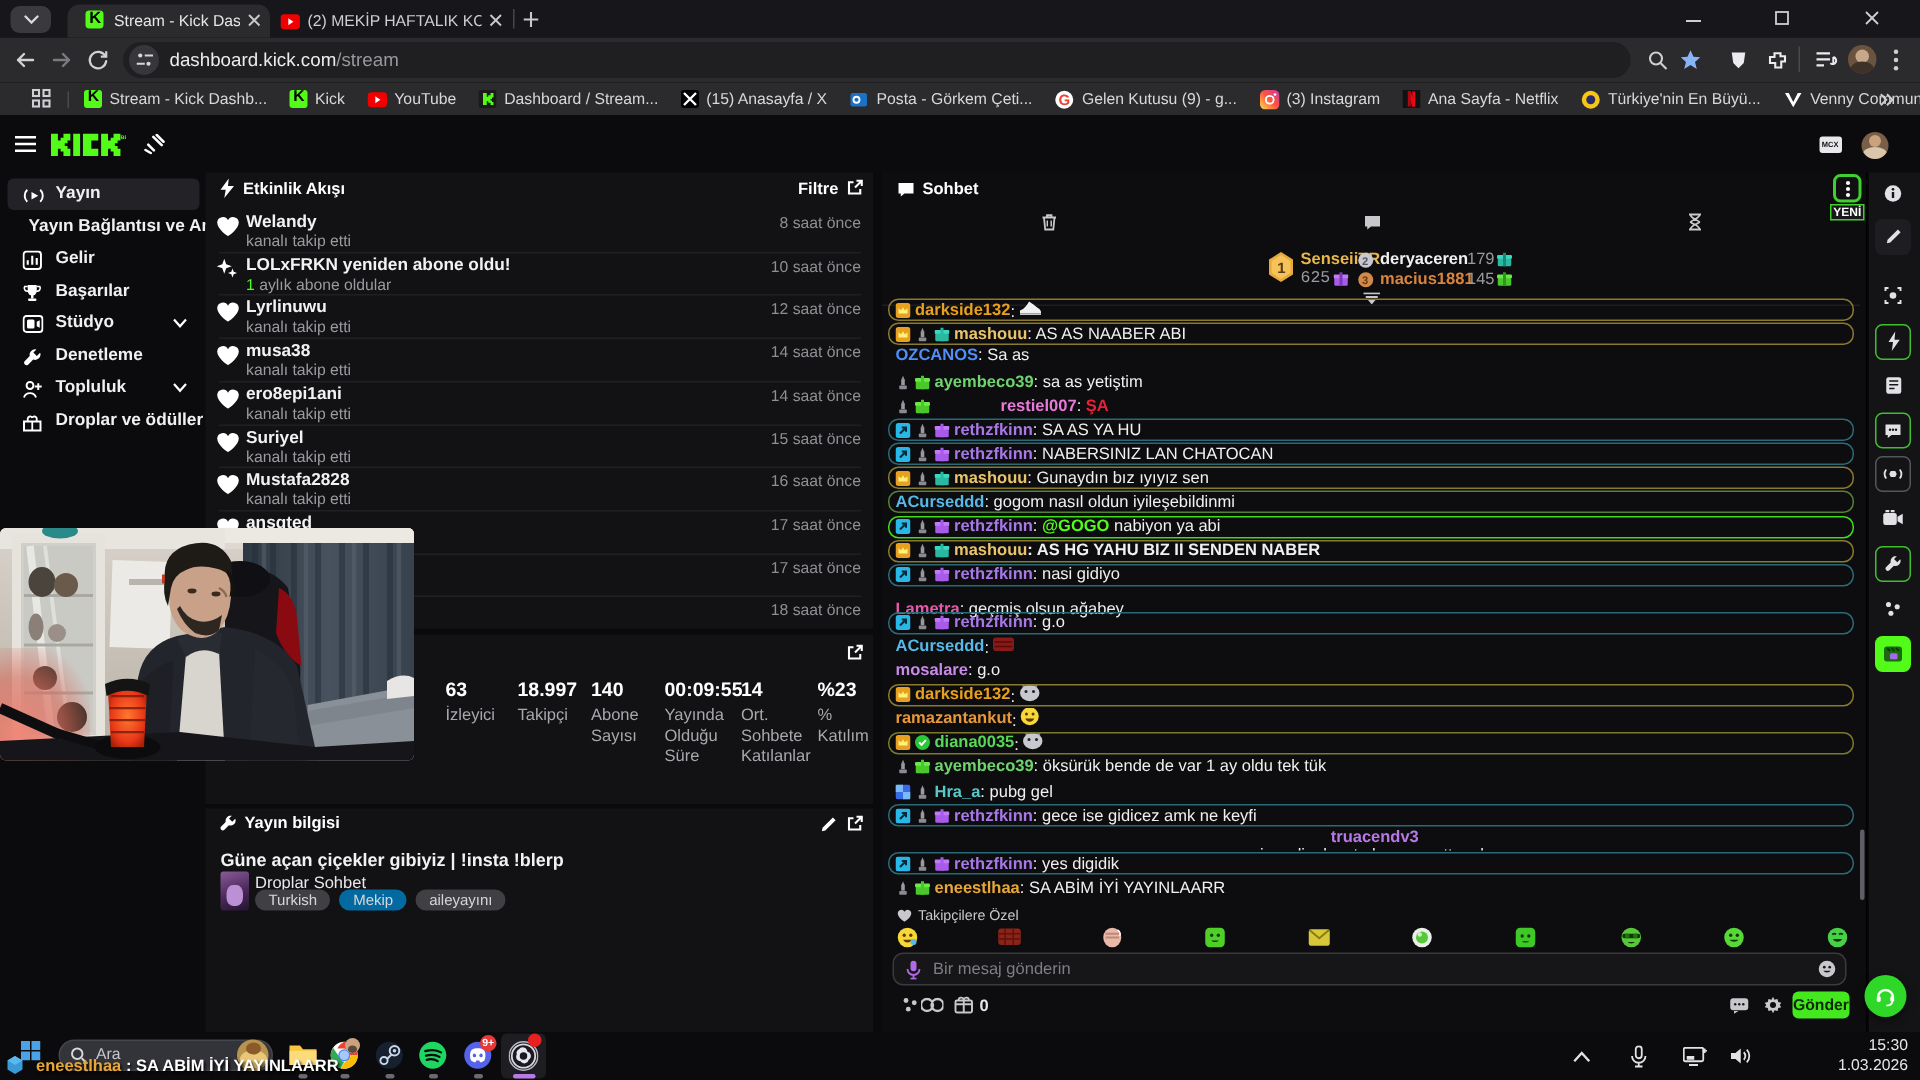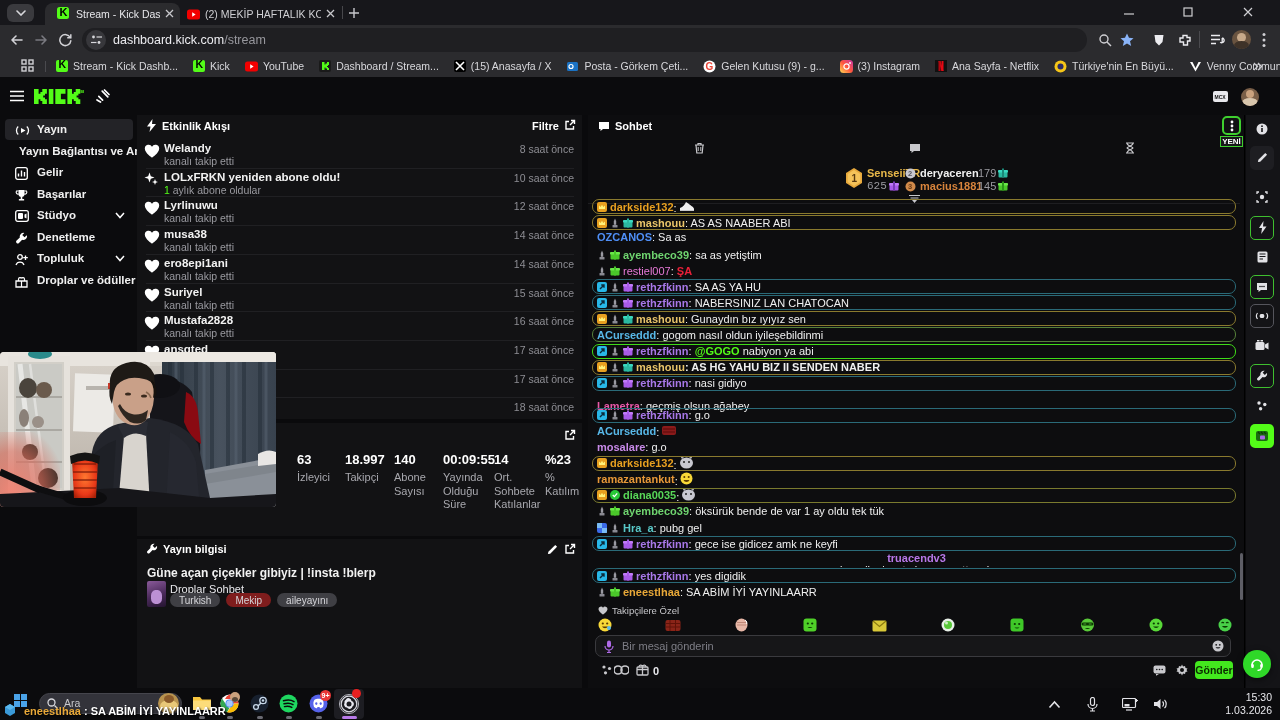--- a/index.html
+++ b/index.html
@@ -384,21 +384,21 @@
       <path d="M7 1.5 H10.5 V5 M10.5 1.5 L6 6"></path>
     </g>
   </svg>
 <div class="abs" style="left:147px;top:566px;font-size:12px;font-weight:bold;color:#f2f2f2;">Güne açan çiçekler gibiyiz | !insta !blerp</div>
 <div class="abs" style="left:147px;top:581px;width:19px;height:26px;border-radius:2px;background:linear-gradient(160deg,#8a5a9a 0%,#4a2a5a 55%,#241430 100%);overflow:hidden;">
 <div style="position:absolute;left:4px;top:9px;width:11px;height:14px;background:#bc90d4;border-radius:40%;"></div>
   </div>
 <div class="abs" style="left:170px;top:583px;font-size:11px;color:#e8e8ec;">Droplar Sohbet</div>
 <div class="abs" style="left:170px;top:593px;display:flex;gap:6px;">
 <span style="height:14px;padding:0 9px;border-radius:8px;background:#3f3f44;font-size:10px;color:#d6d6da;display:inline-flex;align-items:center;">Turkish</span>
-<span style="height:14px;padding:0 9px;border-radius:8px;background:#7f1d1d;font-size:10px;color:#d6d6da;display:inline-flex;align-items:center;">Mekip</span>
+<span style="height:14px;padding:0 9px;border-radius:8px;background:#0369a1;font-size:10px;color:#d6d6da;display:inline-flex;align-items:center;">Mekip</span>
 <span style="height:14px;padding:0 9px;border-radius:8px;background:#3f3f44;font-size:10px;color:#d6d6da;display:inline-flex;align-items:center;">aileyayını</span>
 </div>
 <div class="abs" style="left:588px;top:115px;width:656px;height:573px;background:#0d0d0f;"></div>
 <svg class="abs" style="left:598px;top:121px;" width="12" height="11" viewBox="0 0 12 11">
     <path d="M1 1 H11 V8 H5 L2.5 10 V8 H1 Z" fill="#fff"></path>
   </svg>
 <div class="abs" style="left:615px;top:120px;font-size:11px;font-weight:bold;color:#fff;">Sohbet</div>
 <div class="abs" style="left:1222px;top:116px;width:19px;height:19px;border-radius:5px;border:2px solid #3fcf2f;background:#101012;"></div>
 <svg class="abs" style="left:1229.5px;top:120px;" width="4" height="12" viewBox="0 0 4 12">
     <circle cx="2" cy="2" r="1.4" fill="#fff"></circle>
@@ -506,21 +506,21 @@
     <svg class="badge-svg" width="10" height="10" viewBox="0 0 10 10" style="margin-right:3px;flex:none;">
       <path d="M5 0.5 L6 3 H4 Z" fill="#9a9aa2"></path>
       <rect x="3.8" y="2.8" width="2.4" height="4" fill="#9a9aa2"></rect>
       <rect x="2.5" y="7" width="5" height="2.5" rx="0.5" fill="#8a8a92"></rect>
     </svg>
     <svg class="badge-svg" width="10" height="10" viewBox="0 0 10 10" style="margin-right:3px;flex:none;">
       <rect x="0.5" y="3" width="9" height="6.5" rx="1" fill="#4ac82a"></rect>
       <rect x="0" y="2" width="10" height="2.5" rx="0.8" fill="#6ae84a"></rect>
       <rect x="4" y="0.5" width="2" height="9" fill="#4ac82a"></rect>
     </svg>
-    <span style="color:#e87ad8;font-weight:normal;">restiel007</span>
+    <span style="color:#e87ad8;font-weight:bold;margin-left:44px;">restiel007</span>
     <span style="color:#f0f0f0;">:<span style="color:#e82038;font-weight:bold;"> ŞA</span></span>
   </div>
 <div class="abs" style="left:592px;top:279.2px;width:644px;height:15px;border-radius:7px;border:1px solid #2a6a78;display:flex;align-items:center;padding-left:4px;font-size:11px;white-space:nowrap;overflow:hidden;">
     <svg class="badge-svg" width="10" height="10" viewBox="0 0 10 10" style="margin-right:3px;flex:none;">
       <rect width="10" height="10" rx="2" fill="#28b8e8"></rect>
       <path d="M3 7 L7 3 M4.2 3 H7 V5.8" stroke="#0a2a3a" stroke-width="1.4" fill="none"></path>
     </svg>
     <svg class="badge-svg" width="10" height="10" viewBox="0 0 10 10" style="margin-right:3px;flex:none;">
       <path d="M5 0.5 L6 3 H4 Z" fill="#9a9aa2"></path>
       <rect x="3.8" y="2.8" width="2.4" height="4" fill="#9a9aa2"></rect>

